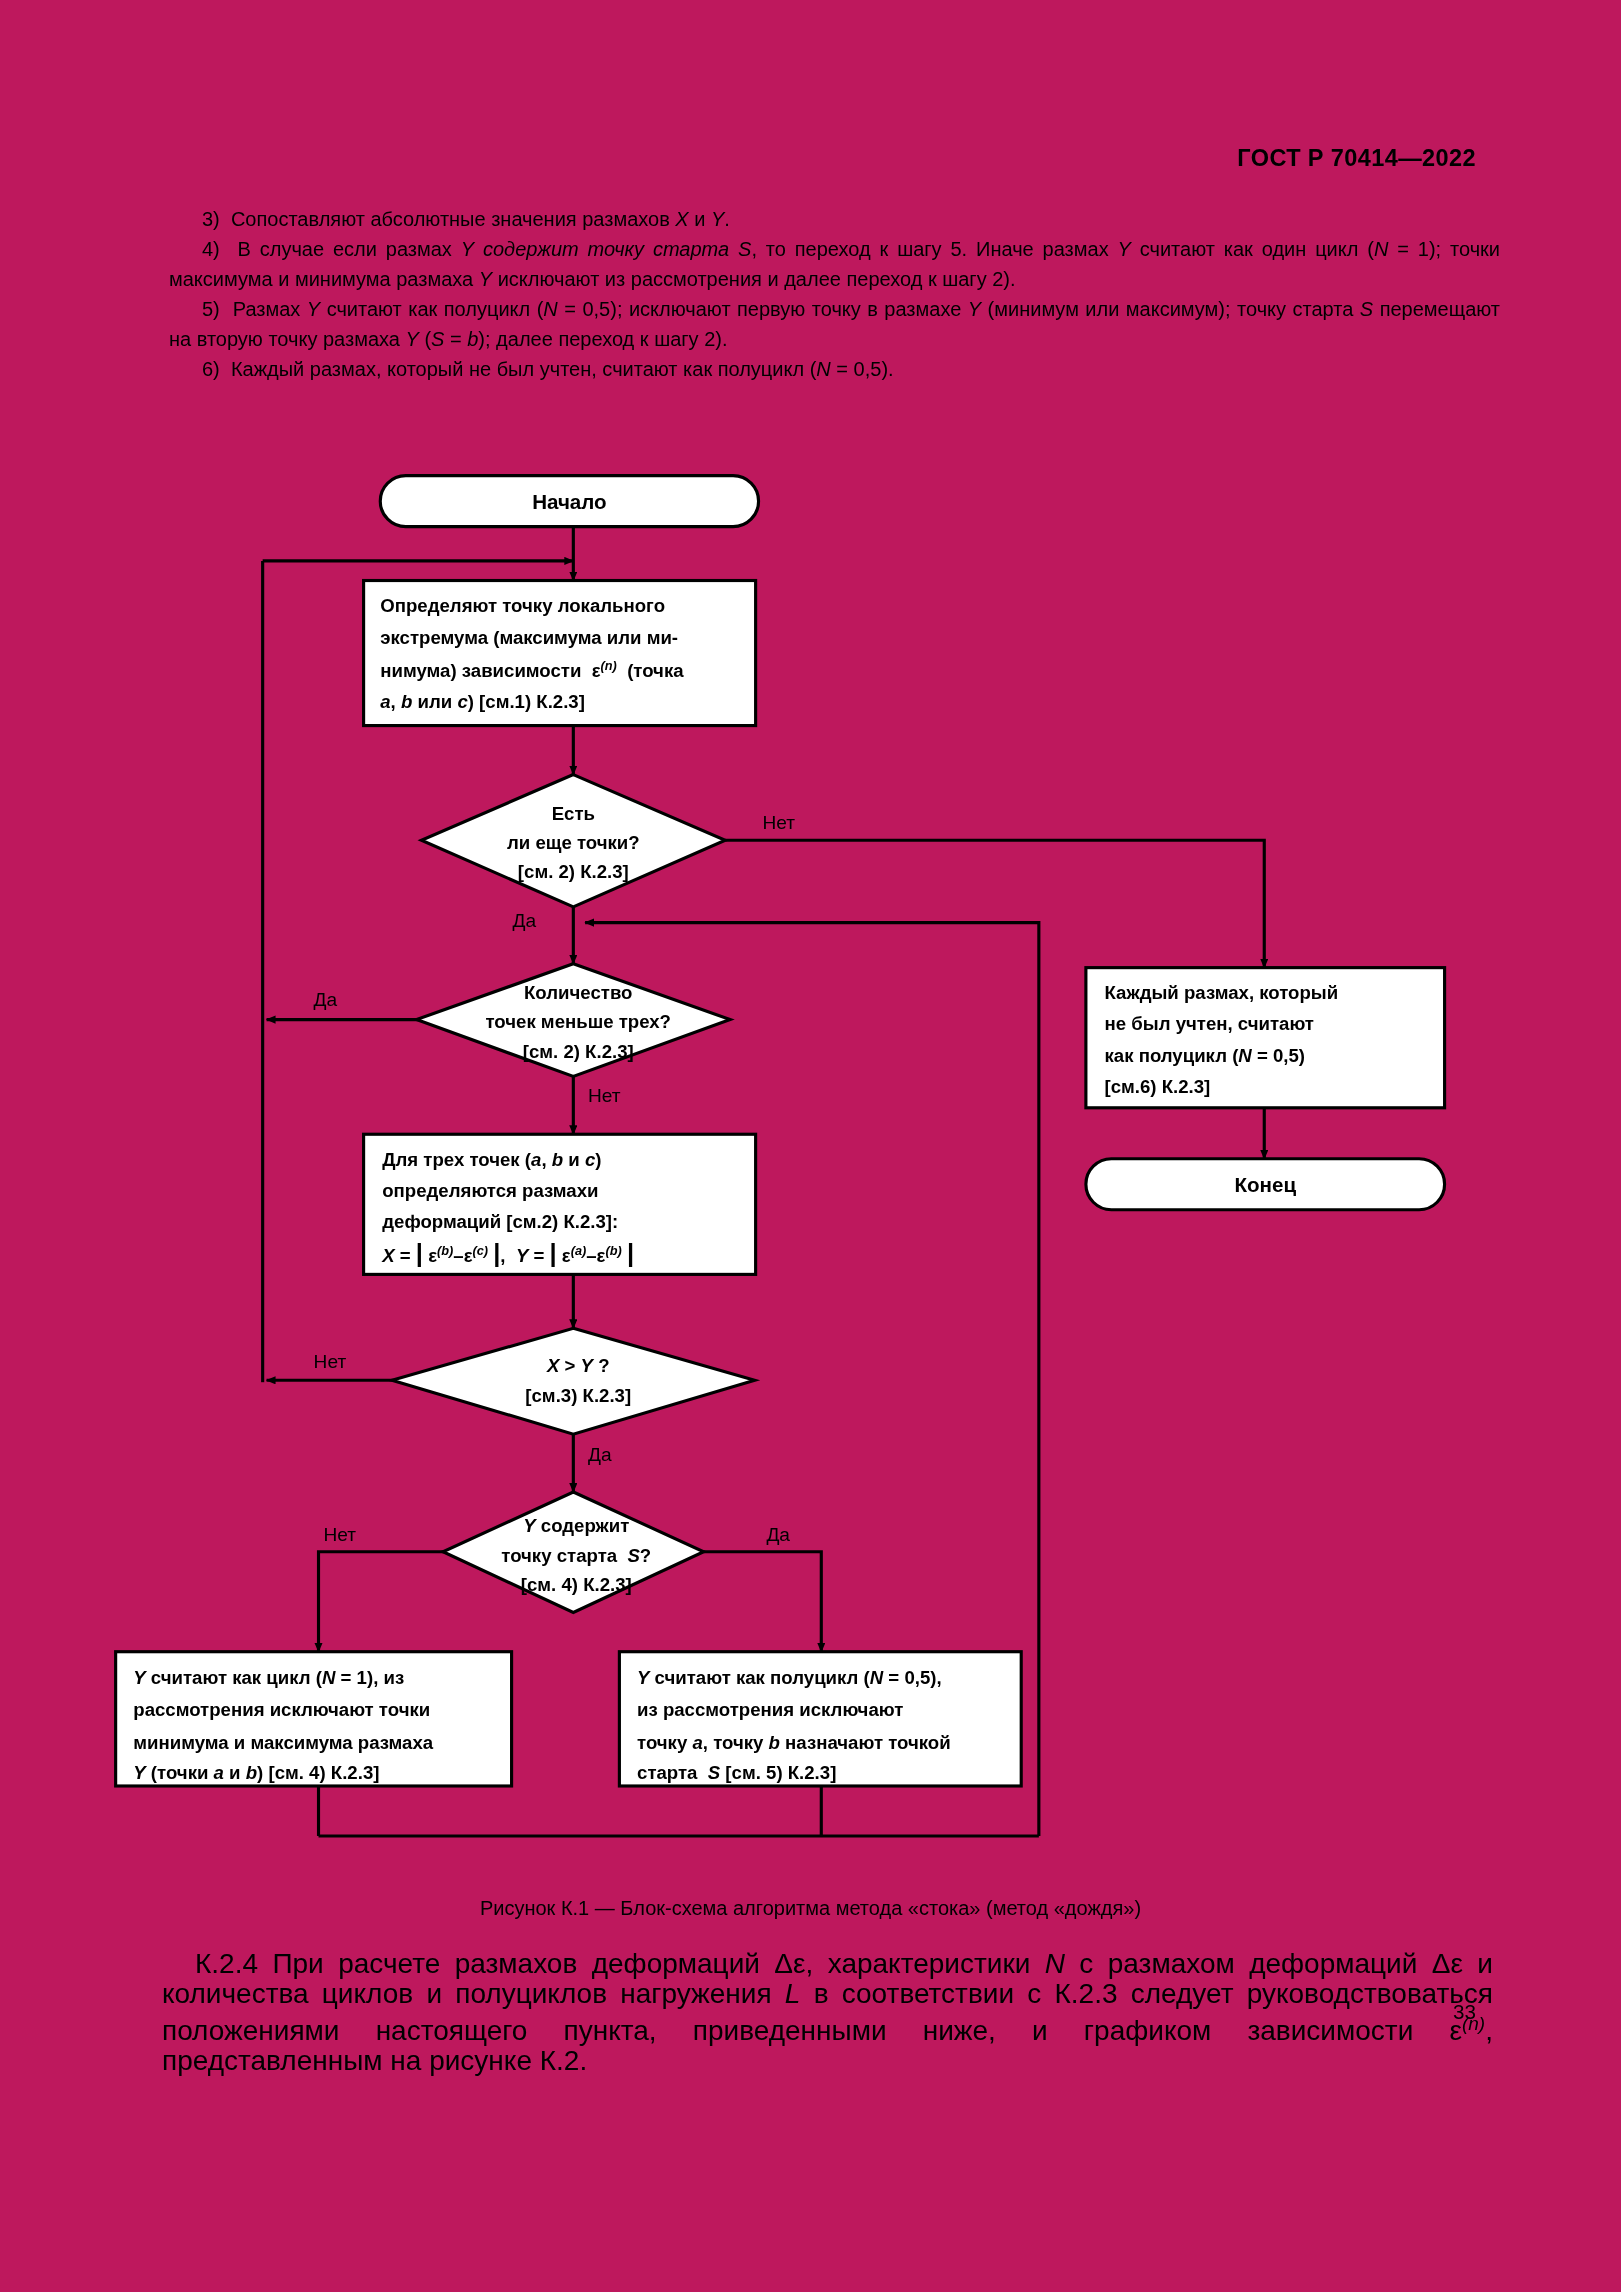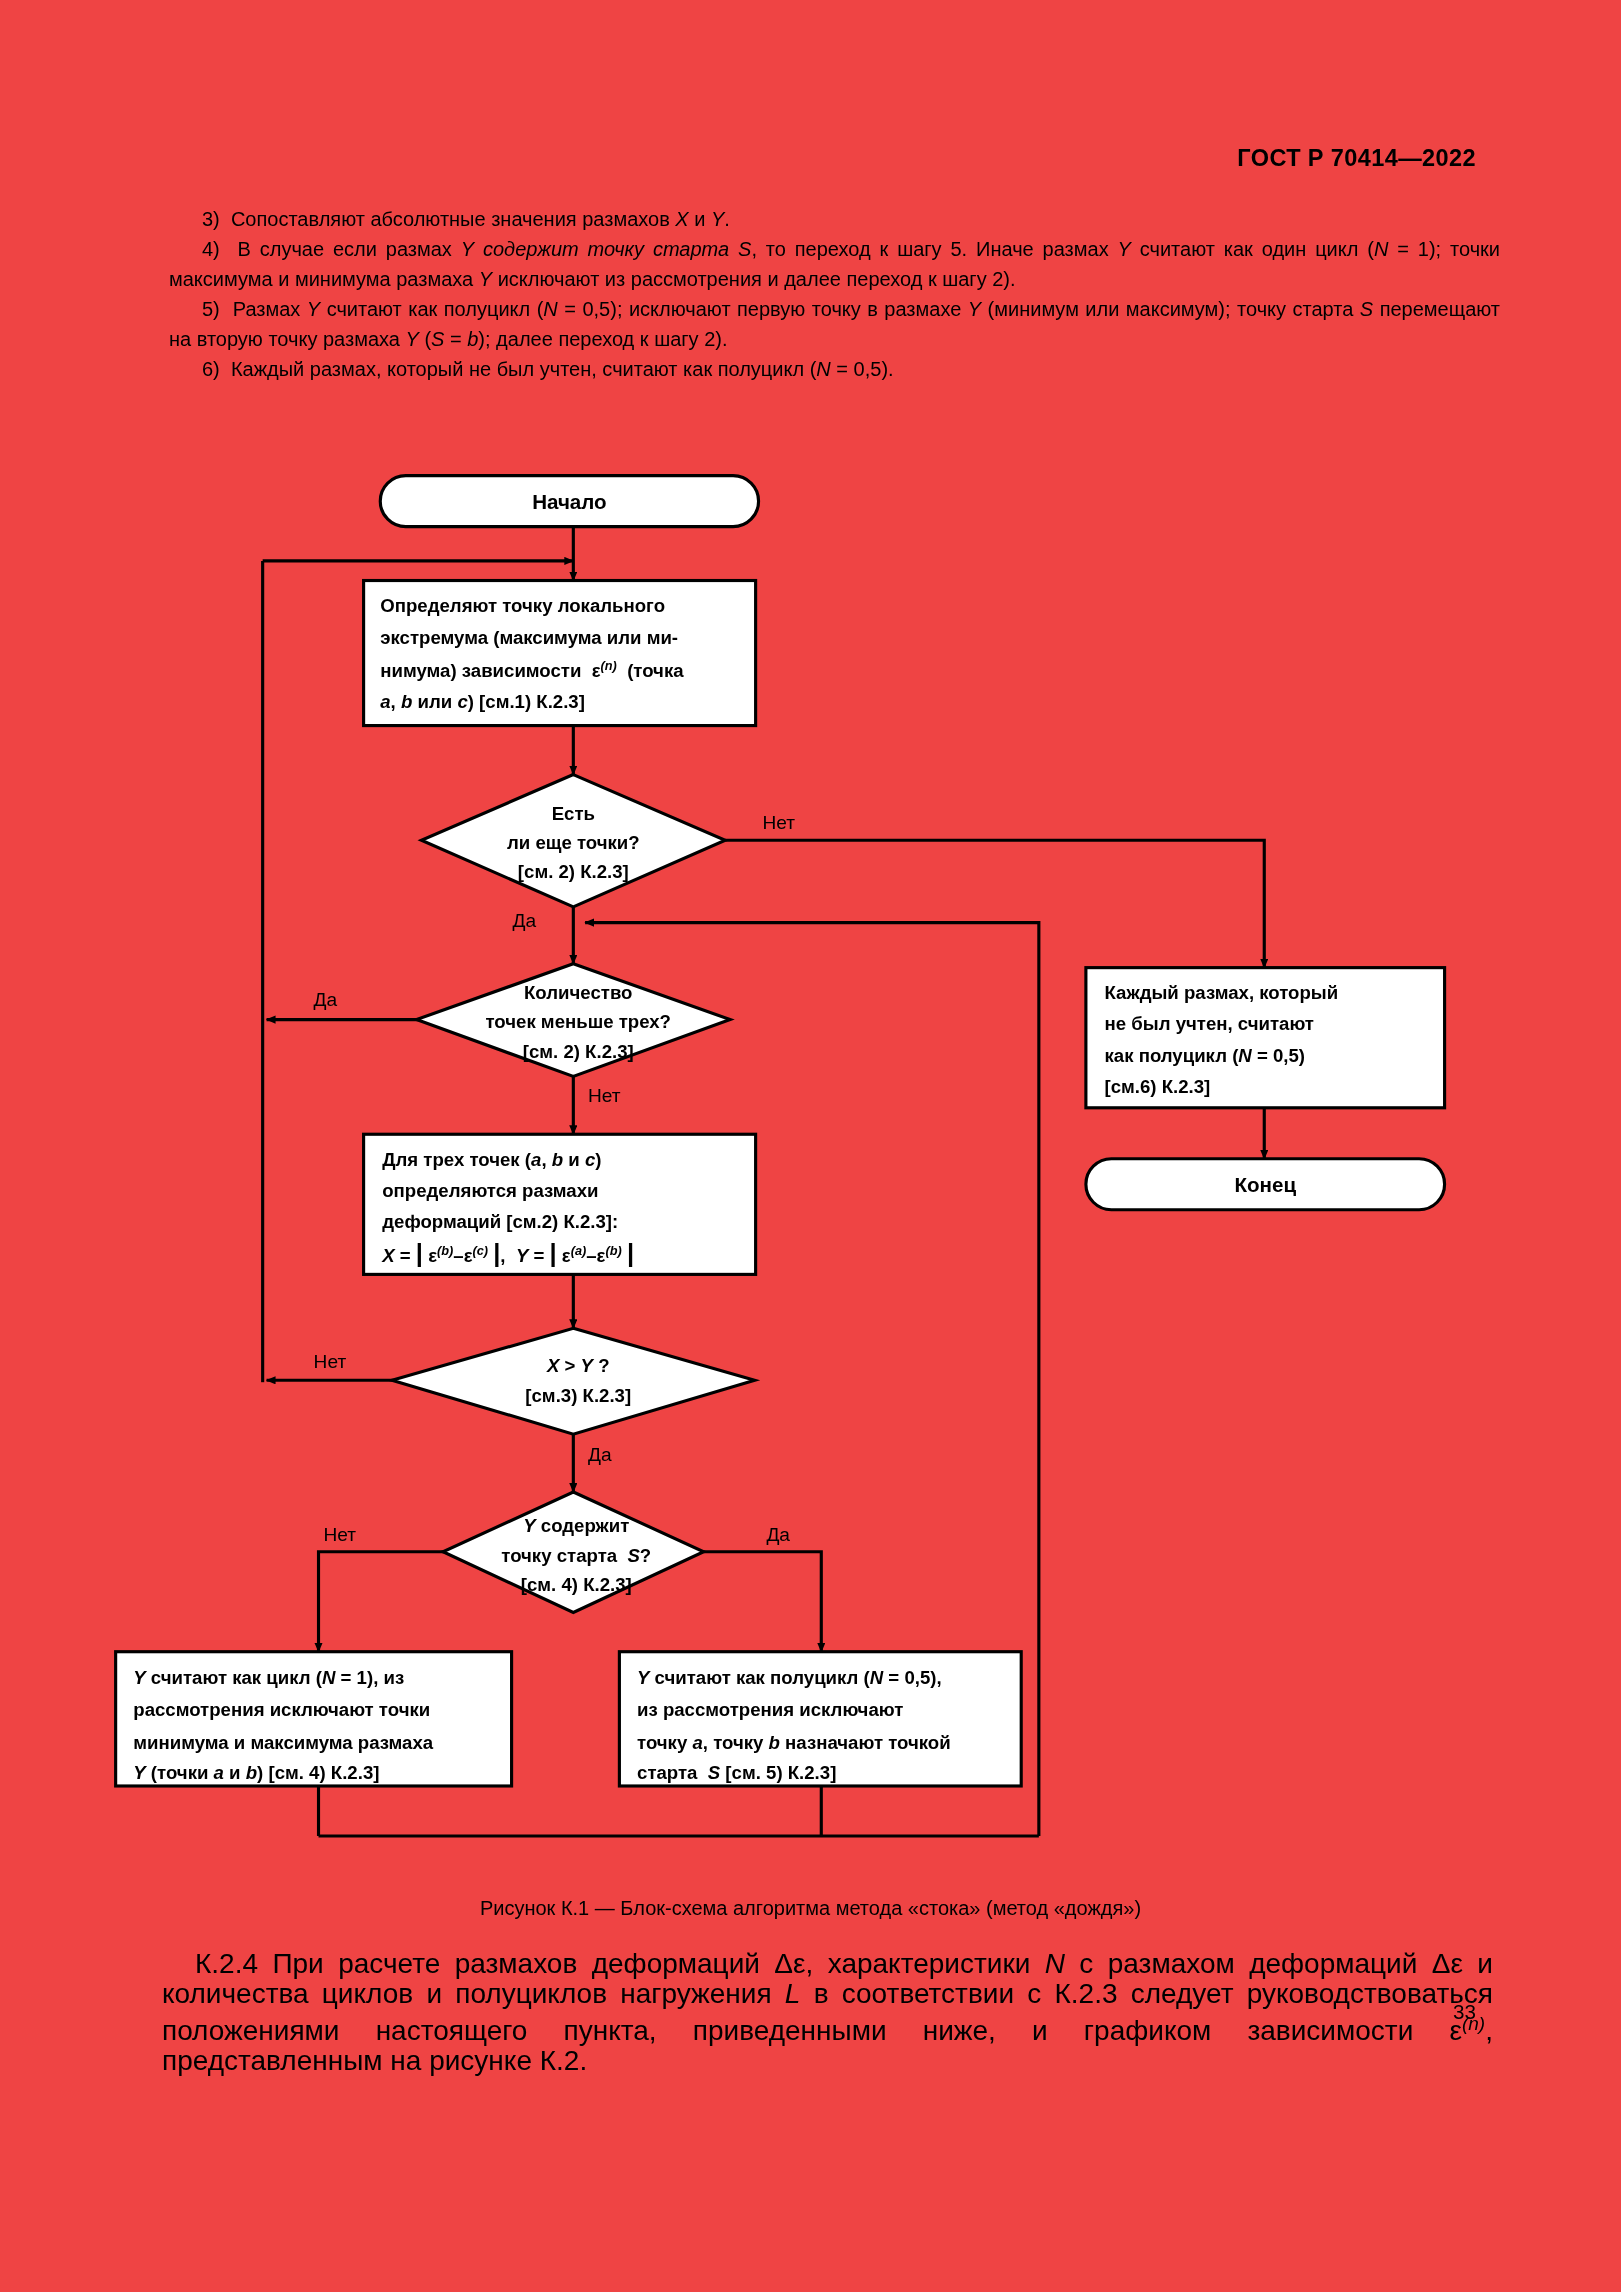--- a/index.html
+++ b/index.html
@@ -5,21 +5,21 @@
 <style>
   html, body {
     margin: 0;
     padding: 0;
     background: #ffffff;
   }
   .page {
     position: relative;
     width: 1621px;
     height: 2293px;
-    background: #ef4444;
+    background: #be185d;
     font-family: "Liberation Sans", sans-serif;
     color: #000000;
     overflow: hidden;
   }
 
   
   .doc-header {
     position: absolute;
     top: 145px;
     right: 145px;

